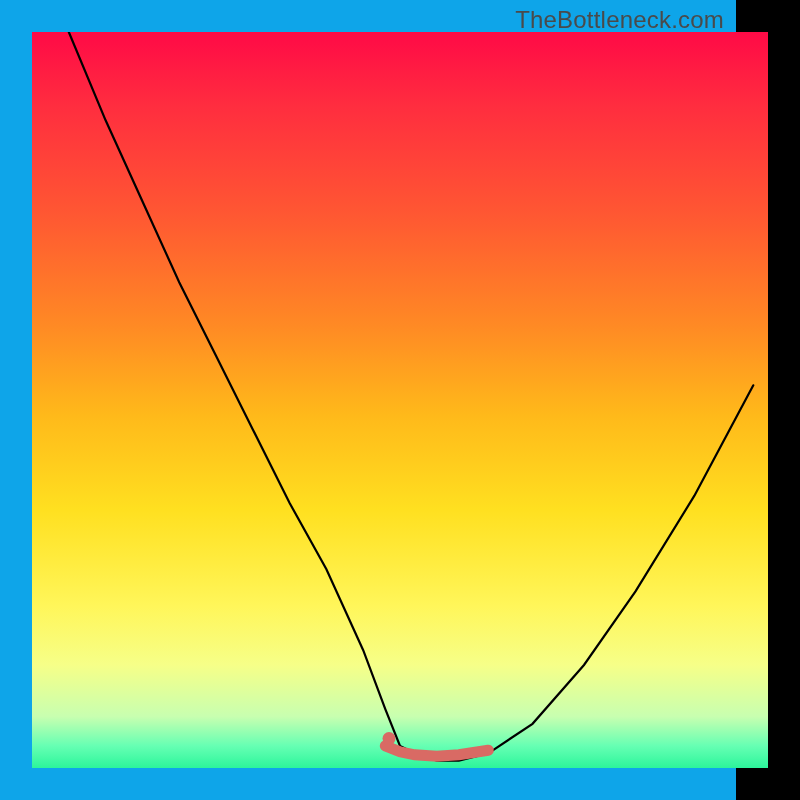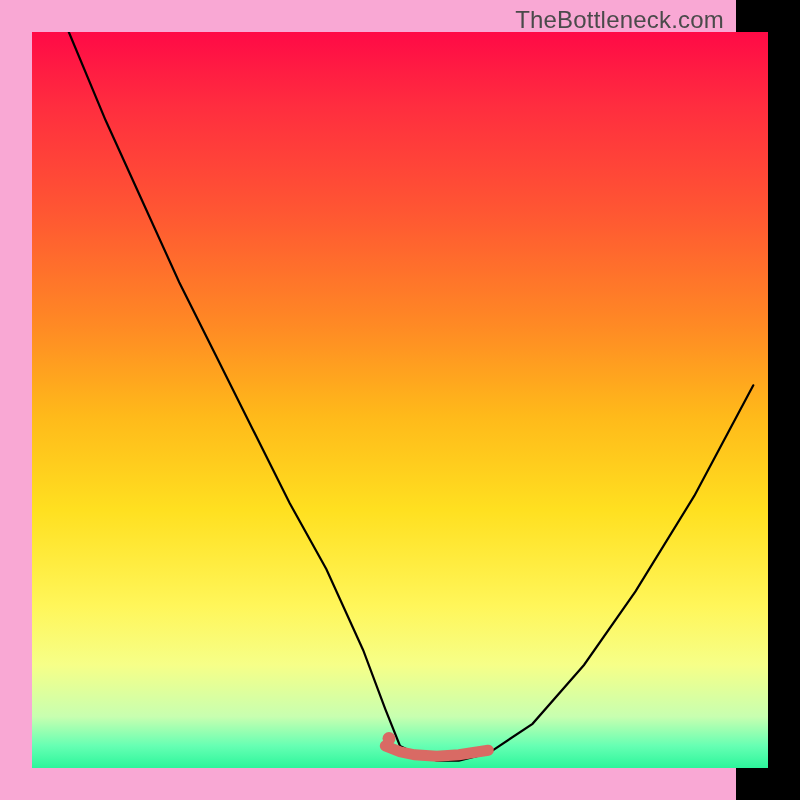--- a/index.html
+++ b/index.html
@@ -10,21 +10,21 @@
     background: #000;
     overflow: hidden;
     font-family: Arial, Helvetica, sans-serif;
   }
   .frame {
     position: absolute;
     top: 0;
     left: 0;
     width: 736px;
     height: 800px;
-    background: #f9a8d4;
+    background: #0ea5e9;
   }
   .plot {
     position: absolute;
     top: 32px;
     left: 32px;
     width: 736px;
     height: 736px;
     
     background: linear-gradient(to bottom,
       #ff0a46 0%,

